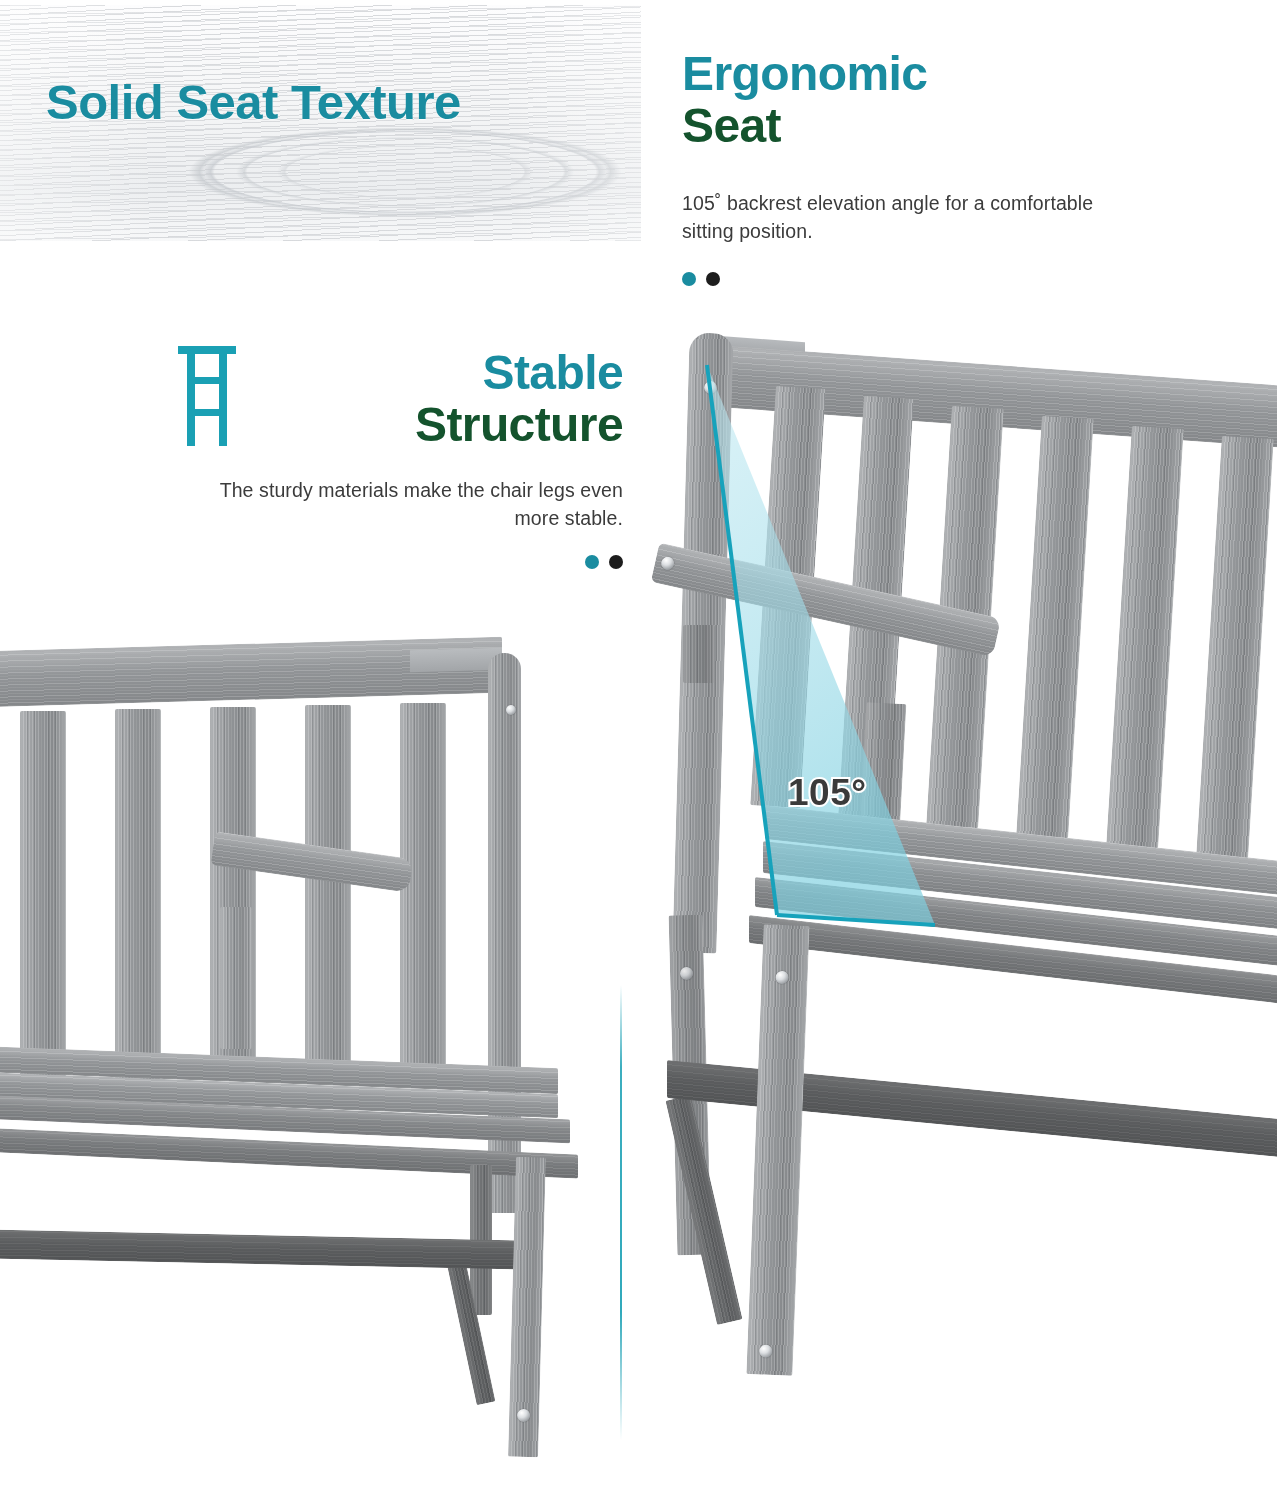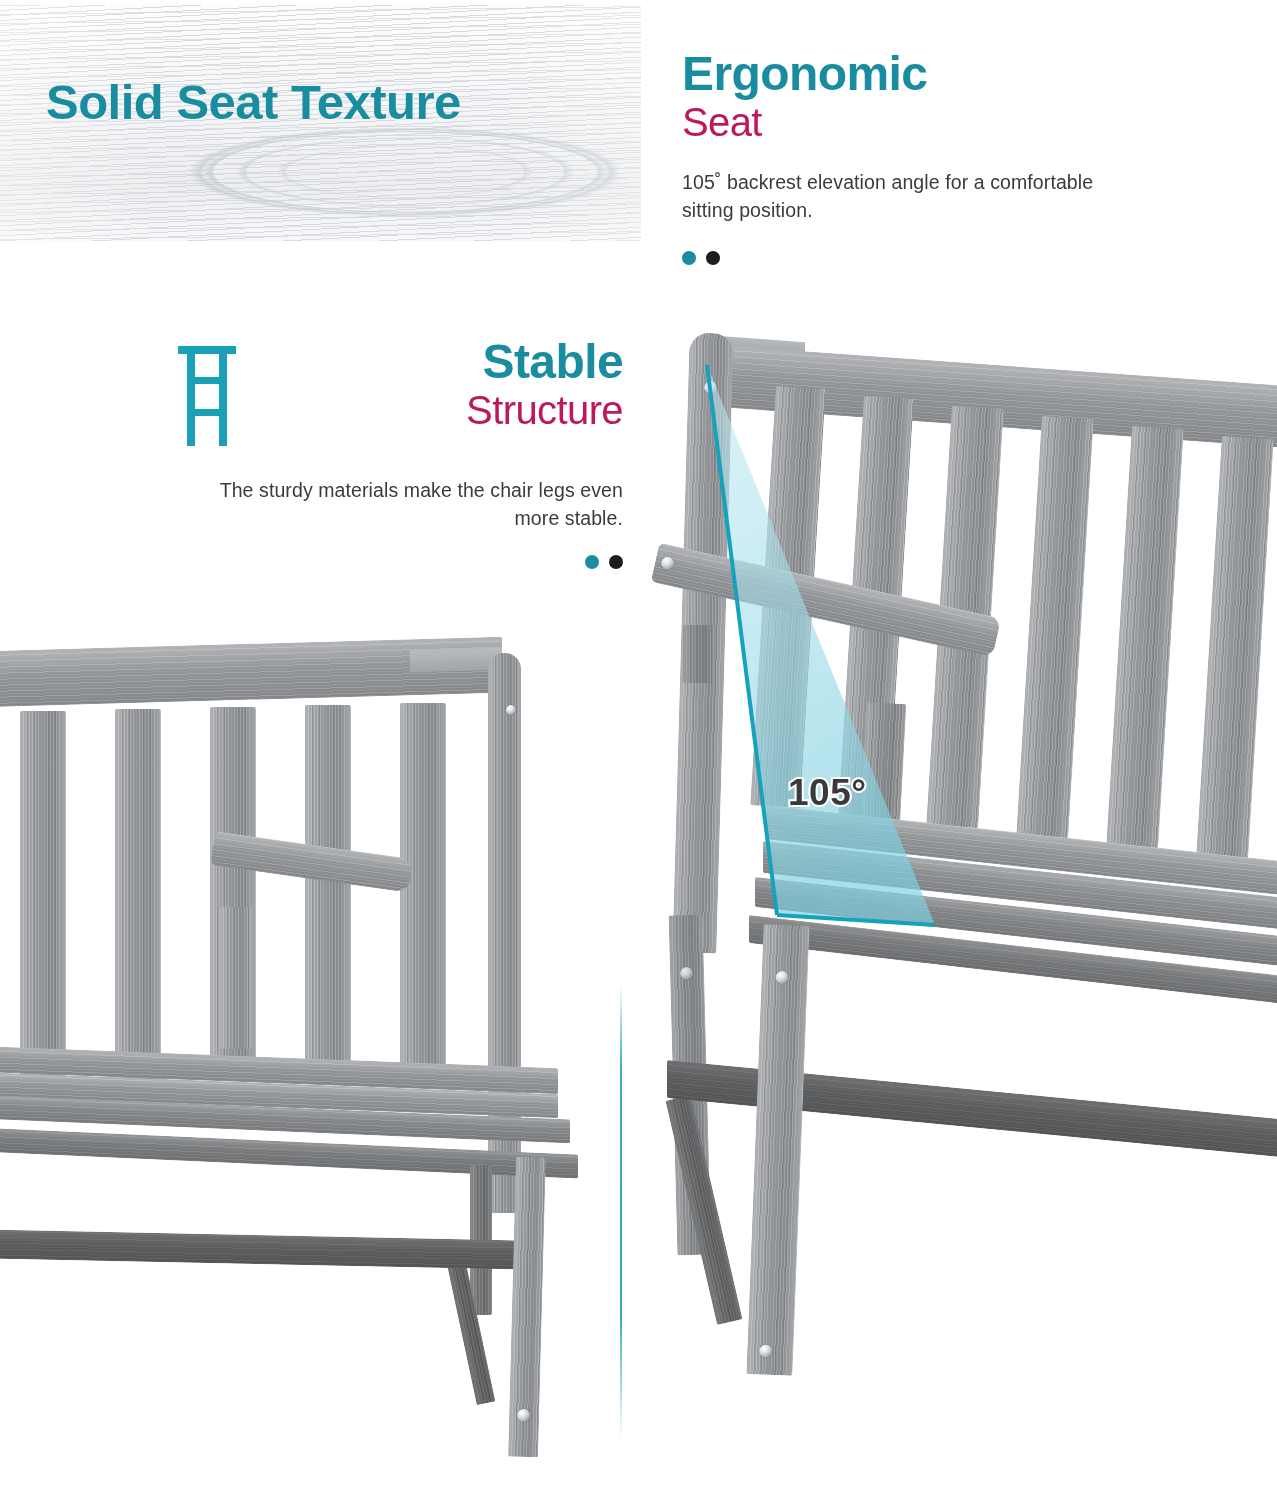--- a/index.html
+++ b/index.html
@@ -41,33 +41,33 @@
   .wood-title {
     position:absolute; left:46px; top:74px; z-index:5;
     font-size:49px; font-weight:bold; letter-spacing:-0.5px;
     color:#1a8ca0; white-space:nowrap;
     text-shadow:0 1px 1px rgba(255,255,255,0.85);
   }
 
   
   .ergo-block { position:absolute; left:682px; top:48px; width:420px; z-index:6; }
   .h-teal { font-size:48px; font-weight:bold; color:#1a8ca0; line-height:1.08; letter-spacing:-0.6px; }
-  .h-dark { font-size:40px; font-weight:normal; color:#be185d; line-height:1.1; letter-spacing:-0.6px; }
+  .h-dark { font-size:48px; font-weight:bold; color:#14532d; line-height:1.1; letter-spacing:-0.6px; }
   .body-txt { font-size:19.5px; color:#3b3b3b; line-height:1.46; letter-spacing:0.1px; }
-  .ergo-body { margin-top:24px; }
+  .ergo-body { margin-top:36px; }
 
   .dots { display:flex; gap:10px; align-items:center; }
   .ergo-dots { margin-top:26px; }
   .dot { width:14px; height:14px; border-radius:50%; display:block; }
   .dot-teal { background:#1a8ca0; }
   .dot-dark { background:#1d1d1d; }
 
   
   .stable-block { position:absolute; left:176px; top:336px; width:447px; z-index:6; }
-  .stable-head-row { display:flex; align-items:flex-start; justify-content:flex-end; gap:18px; }
+  .stable-head-row { display:flex; align-items:flex-end; justify-content:flex-end; gap:18px; }
   .stool-icon { flex:0 0 auto; margin-top:8px; margin-right:auto; }
   .stable-titles { text-align:right; }
   .stable-body { margin-top:24px; text-align:right; }
   .stable-dots { margin-top:22px; justify-content:flex-end; }
 
   
   .teal-divider {
     position:absolute; left:620px; top:985px; width:2px; height:455px; z-index:7;
     background:linear-gradient(180deg, rgba(26,140,160,0) 0%, rgba(26,160,180,0.85) 18%, rgba(26,160,180,0.9) 72%, rgba(26,140,160,0) 100%);
   }

